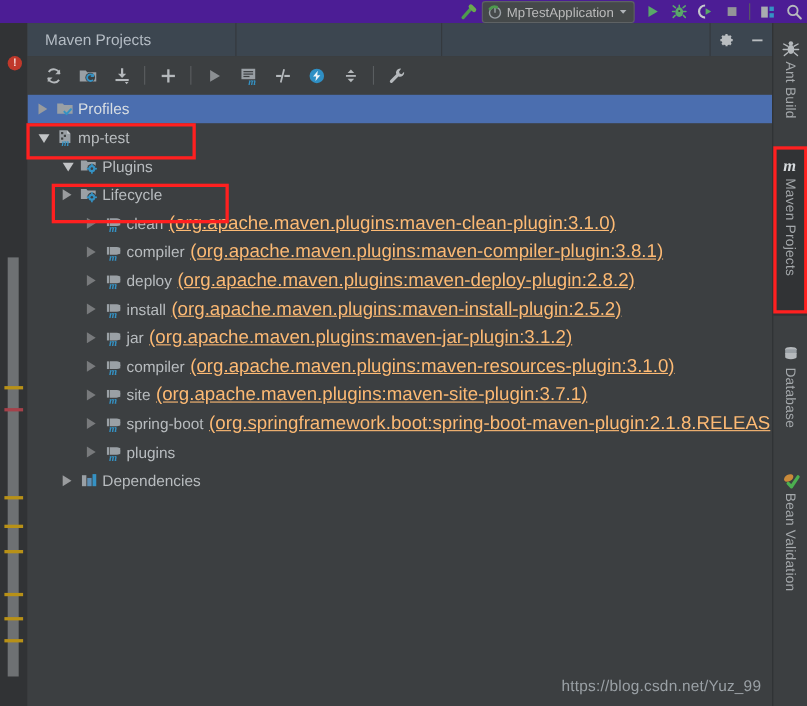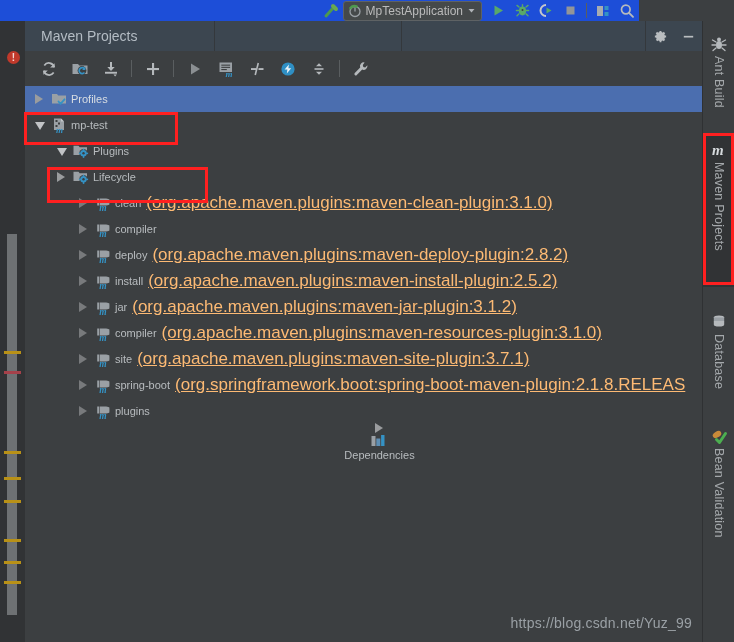--- a/index.html
+++ b/index.html
@@ -11,23 +11,23 @@
     position: relative;
     width: 734px; height: 642px;
     background: #3c3f41;
     overflow: hidden;
     -webkit-font-smoothing: antialiased;
   }
 
   
   .ide-toolbar {
     position: absolute; left: 0; top: 0;
-    width: 600px; height: 21px;
-    background: #1d4ed8;
-    display: flex; align-items: center; padding-left: 39px;
+    width: 734px; height: 21px;
+    background: #4c1d95;
+    display: flex; align-items: center;
   }
   .tb-spacer { flex: 1 1 auto; }
   .tb-icon {
     width: 24px; height: 21px;
     display: flex; align-items: center; justify-content: center;
     flex: 0 0 auto;
   }
   .run-config {
     height: 18px;
     border: 1px solid #5e6264;
@@ -155,21 +155,21 @@
   }
   .arrow-down {
     border-left: 5px solid transparent;
     border-right: 5px solid transparent;
     border-top: 8px solid #c2c4c6;
     top: 1px;
   }
   .arrow-right.dim { border-left-color: #787a7c; }
   .ticon { width: 16px; height: 16px; flex: 0 0 auto; margin-right: 4px; }
   .tlabel {
-    color: #b8bcbf; font-size: 11px; flex: 0 0 auto;
+    color: #b8bcbf; font-size: 14px; flex: 0 0 auto;
   }
   .tcoord {
     color: #fdba74; font-size: 17px; flex: 0 0 auto; margin-left: 5px; text-decoration: underline;
   }
   .trow.selected .tlabel { color: #d8dde2; }
 
   
   .annot {
     position: absolute;
     border: 3px solid #ff2020;
@@ -493,20 +493,21 @@
           </span>
           <span style="display: inline-block; width: 7px; flex: 0 0 auto;"></span>
           <span class="ticon"><svg width="16" height="16" viewBox="0 0 16 16">
         <path d="M5 3.5 H11 A2.5 2.5 0 0 1 11 10.5 H5 Z" fill="#9aa0a5"></path>
         <rect x="11" y="4.2" width="3.3" height="1.5" fill="#9aa0a5"></rect>
         <rect x="11" y="8.3" width="3.3" height="1.5" fill="#9aa0a5"></rect>
         <rect x="2.2" y="3.5" width="2.2" height="7" fill="#9aa0a5"></rect>
         <text x="4.2" y="16" font-family="'Liberation Serif', serif" font-size="9.5" font-style="italic" font-weight="bold" fill="#3592c4">m</text>
       </svg></span>
           <span class="tlabel">compiler</span>
+          <span class="tcoord">(org.apache.maven.plugins:maven-compiler-plugin:3.8.1)</span>
         </div>
         <div class="trow" style="padding-left: 54px;">
           <span class="tw-arrow">
             <span class="arrow-right dim"></span>
           </span>
           <span style="display: inline-block; width: 7px; flex: 0 0 auto;"></span>
           <span class="ticon"><svg width="16" height="16" viewBox="0 0 16 16">
         <path d="M5 3.5 H11 A2.5 2.5 0 0 1 11 10.5 H5 Z" fill="#9aa0a5"></path>
         <rect x="11" y="4.2" width="3.3" height="1.5" fill="#9aa0a5"></rect>
         <rect x="11" y="8.3" width="3.3" height="1.5" fill="#9aa0a5"></rect>
@@ -598,21 +599,21 @@
           <span style="display: inline-block; width: 7px; flex: 0 0 auto;"></span>
           <span class="ticon"><svg width="16" height="16" viewBox="0 0 16 16">
         <path d="M5 3.5 H11 A2.5 2.5 0 0 1 11 10.5 H5 Z" fill="#9aa0a5"></path>
         <rect x="11" y="4.2" width="3.3" height="1.5" fill="#9aa0a5"></rect>
         <rect x="11" y="8.3" width="3.3" height="1.5" fill="#9aa0a5"></rect>
         <rect x="2.2" y="3.5" width="2.2" height="7" fill="#9aa0a5"></rect>
         <text x="4.2" y="16" font-family="'Liberation Serif', serif" font-size="9.5" font-style="italic" font-weight="bold" fill="#3592c4">m</text>
       </svg></span>
           <span class="tlabel">plugins</span>
         </div>
-        <div class="trow" style="padding-left: 32px; flex-direction: column;">
+        <div class="trow" style="padding-left: 32px;">
           <span class="tw-arrow">
             <span class="arrow-right"></span>
           </span>
           <span style="display: inline-block; width: 7px; flex: 0 0 auto;"></span>
           <span class="ticon"><svg width="16" height="16" viewBox="0 0 16 16">
         <rect x="1.5" y="3" width="4" height="10" fill="#9aa0a5"></rect>
         <rect x="6.3" y="5.5" width="4" height="7.5" fill="#5e8fb5"></rect>
         <rect x="11.1" y="2" width="3.4" height="11" fill="#3592c4"></rect>
       </svg></span>
           <span class="tlabel">Dependencies</span>

